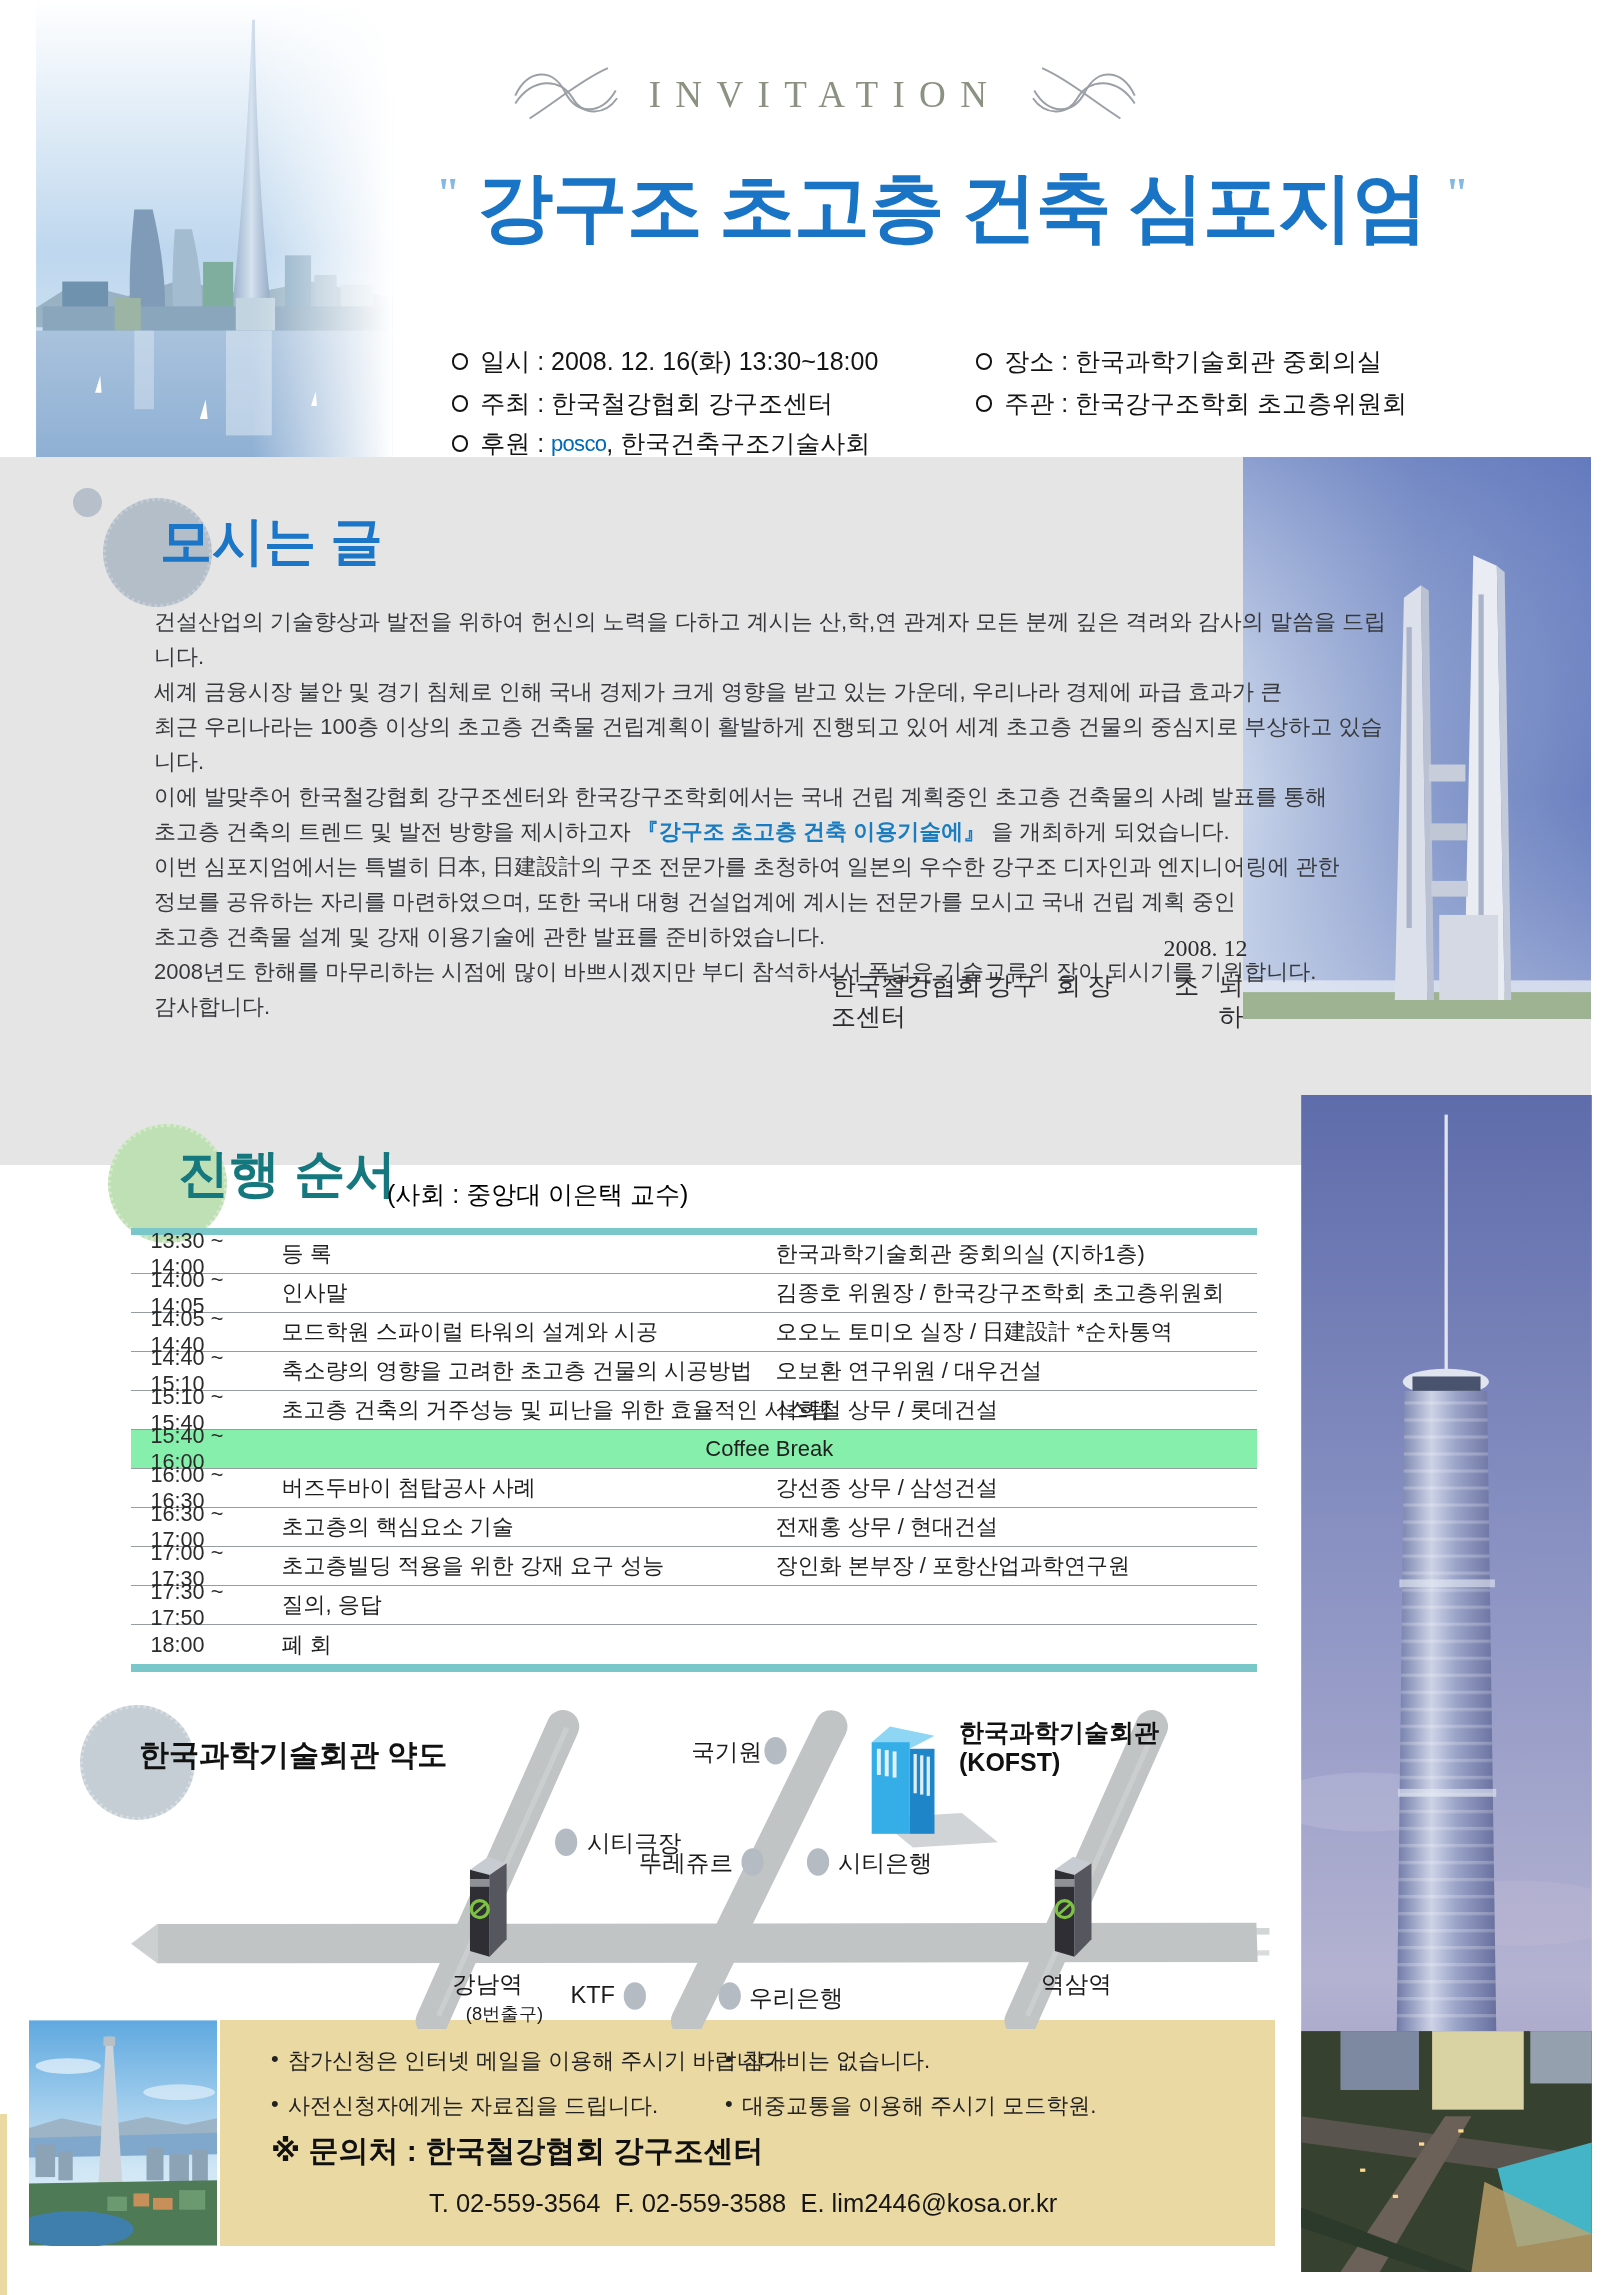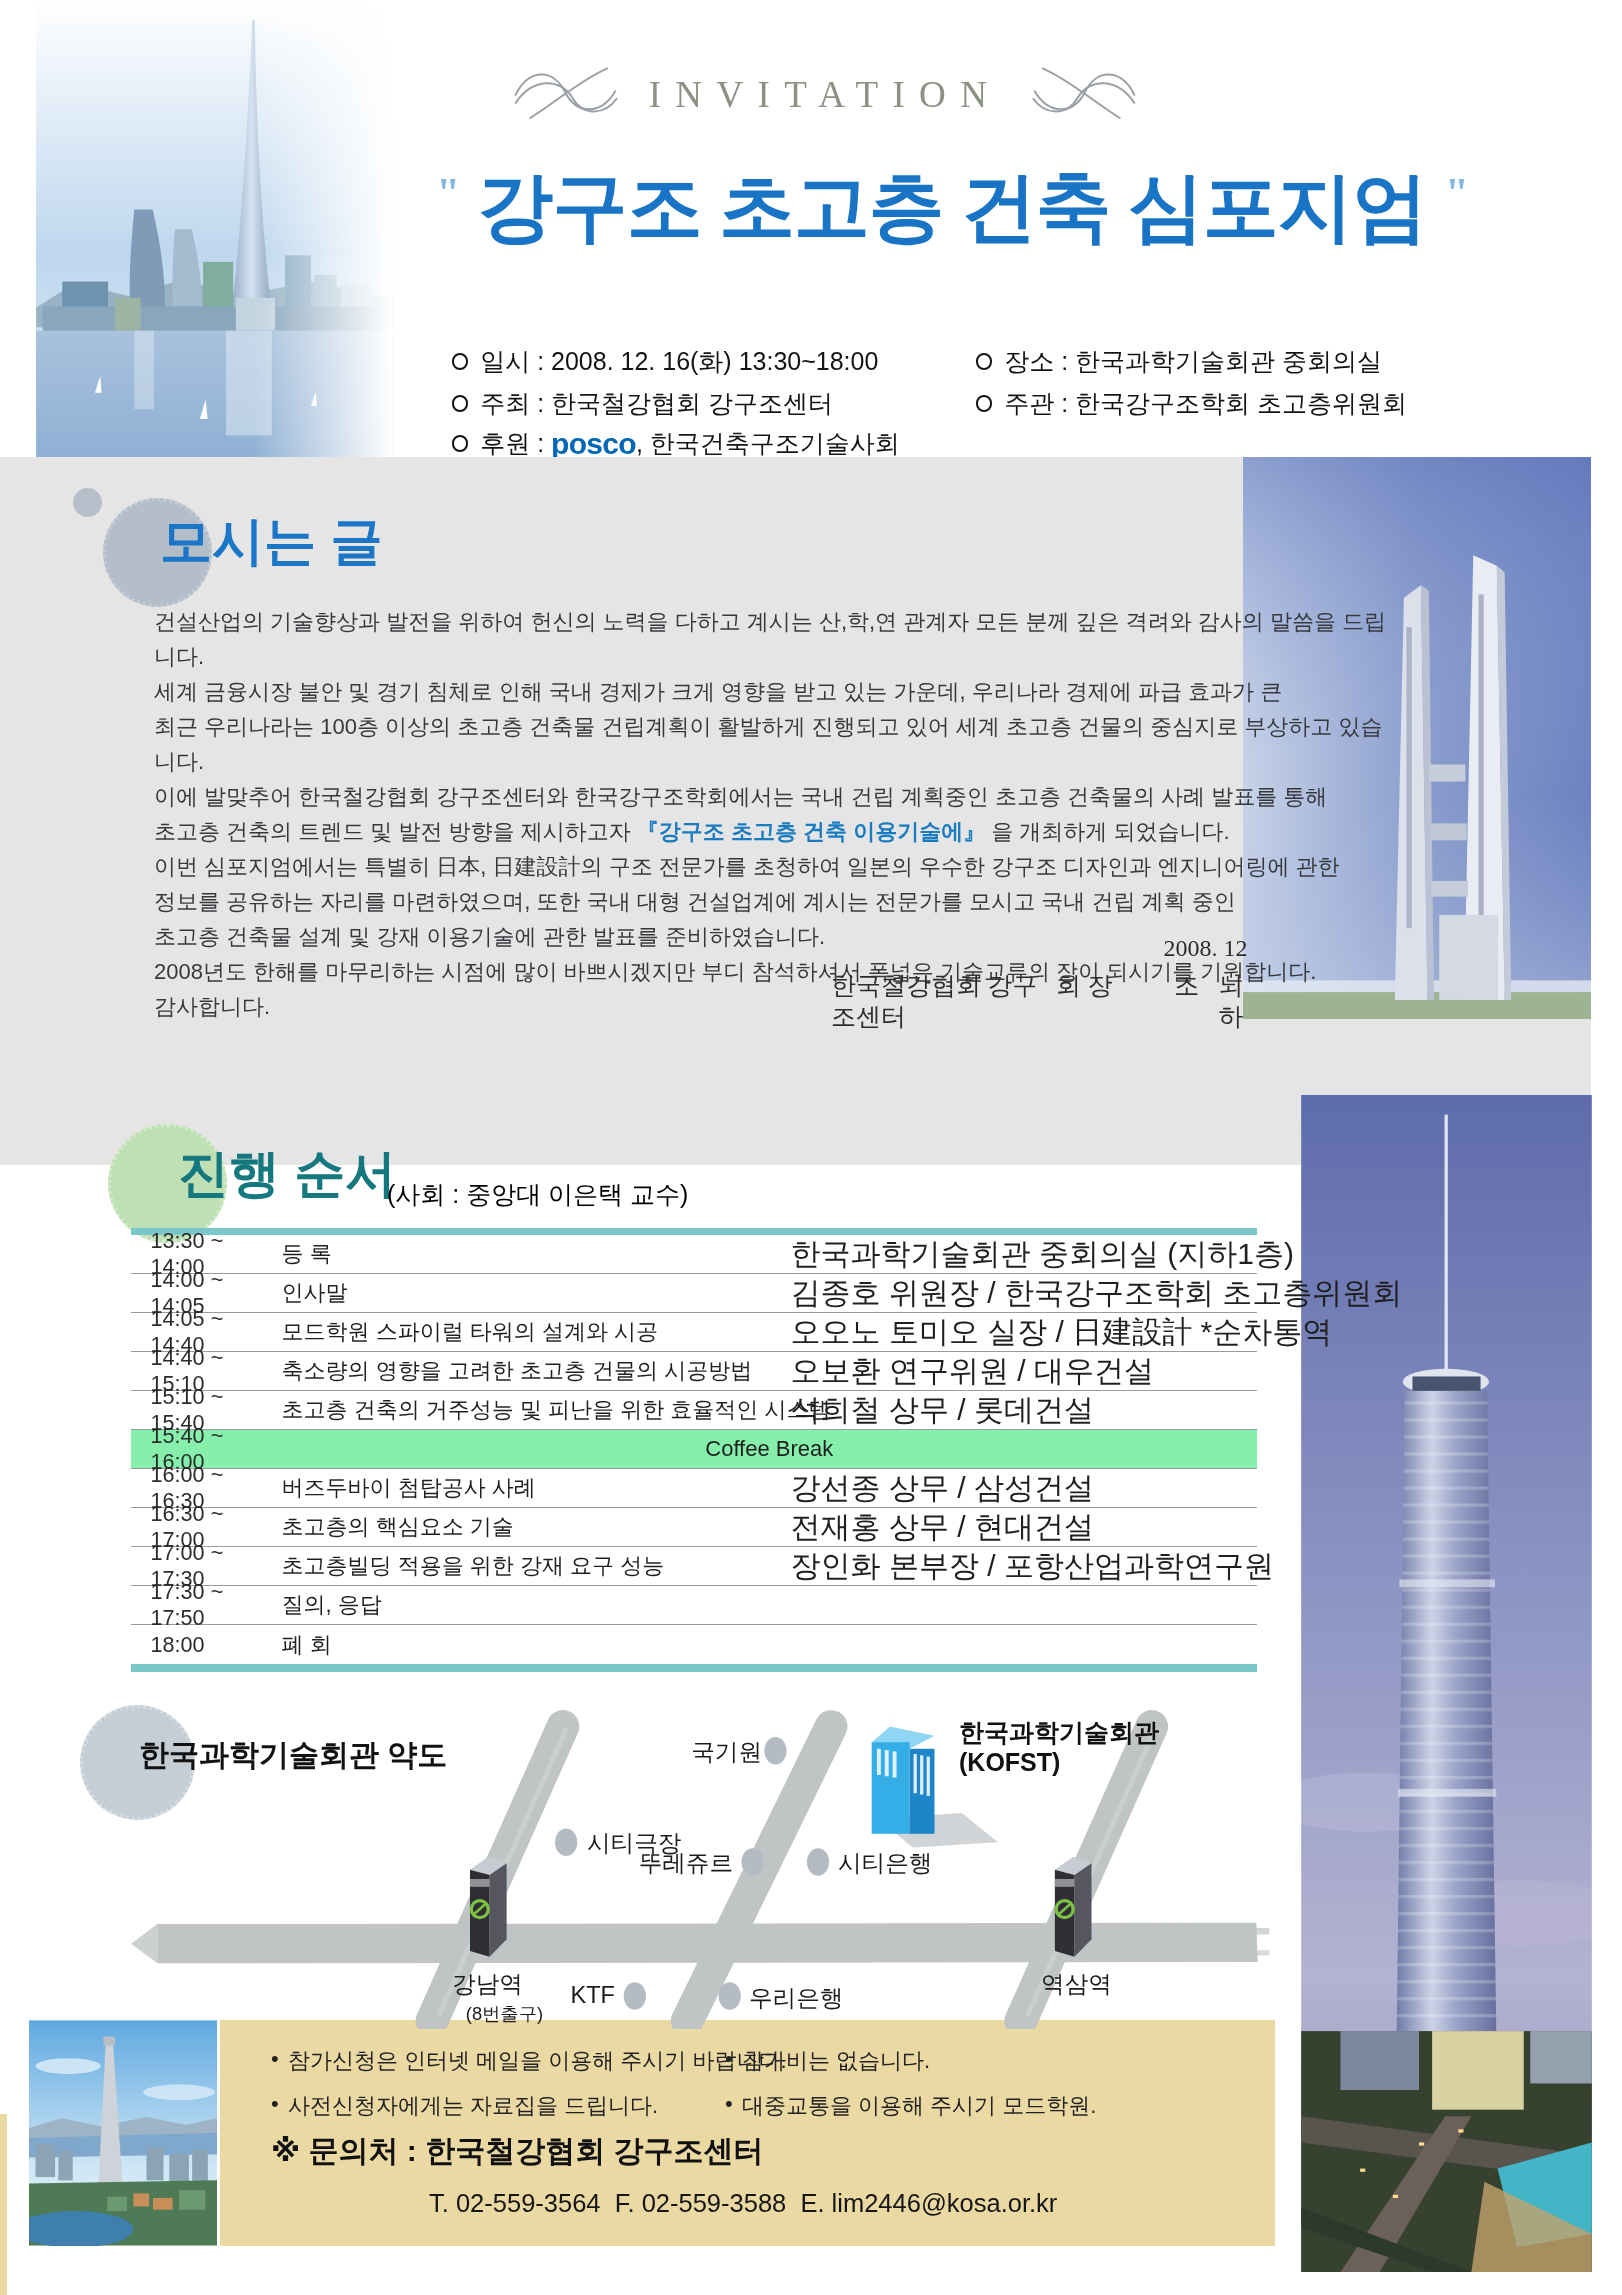--- a/index.html
+++ b/index.html
@@ -15,21 +15,21 @@
             letter-spacing:14.4px;color:#8b9282;}
   .main-title{position:absolute;left:340px;top:157px;width:1224px;text-align:center;
               font-family:"Liberation Serif","DejaVu Serif",serif;font-weight:bold;
               font-size:76px;color:#1a74c6;letter-spacing:-1.3px;white-space:nowrap;}
   .main-title .q{font-size:43px;color:#85b8e2;position:relative;top:-26px;font-weight:bold;}
   .main-title .q.open{margin-right:18.3px;} .main-title .q.close{margin-left:18.3px;}
 
   .d-item{position:absolute;display:flex;align-items:center;font-size:25px;color:#141414;white-space:pre;}
   .d-circle{width:12.4px;height:12.4px;border:2.6px solid #141414;border-radius:50%;
             margin-right:11.8px;flex:0 0 auto;}
-  .posco{font-weight:bold;color:#0068b7;font-size:30px;letter-spacing:-0.7px;line-height:26px;}
+  .posco{font-weight:normal;color:#0068b7;font-size:22px;letter-spacing:-0.7px;line-height:26px;}
 
   
   .band{position:absolute;left:0;top:457px;width:1591px;height:708px;background:#e5e5e5;overflow:hidden;}
   .dot-circle{position:absolute;border-radius:50%;}
   .g-c-small{left:73px;top:31px;width:29px;height:29px;background:#b7c0ca;}
   .g-c-big{left:103px;top:41px;width:103px;height:103px;background:#b4bec8;border:3.9px dotted #c3ccd6;}
   .band-title{position:absolute;left:160px;top:50px;font-size:52px;font-weight:bold;color:#1b76c8;z-index:3;}
   .g-para{position:absolute;left:154px;top:147px;width:1243px;font-size:22px;line-height:35px;
           color:#37383c;z-index:3;}
   .g-para .hl{font-weight:bold;color:#1a7cc0;}
@@ -47,21 +47,21 @@
   .sch-title{position:absolute;left:178px;top:1140px;font-size:51px;font-weight:bold;color:#15787e;z-index:3;}
   .sch-mod{position:absolute;left:387px;top:1178px;font-size:25px;color:#000000;z-index:3;}
   .sch-table{position:absolute;left:131px;top:1228px;width:1126px;
              border-top:7.2px solid #79c7c8;border-bottom:8.5px solid #79c7c8;z-index:3;}
   .sch-row{display:flex;align-items:center;height:39px;box-sizing:border-box;
            border-bottom:1.3px solid #979ca2;padding-left:19.6px;}
   .sch-row:last-child{border-bottom:none;}
   .sch-row.break{background:#86efac;}
   .c-time{width:131px;font-size:21.6px;color:#2b2b2b;flex:0 0 auto;}
   .c-topic{width:494px;font-size:22px;color:#1f1f1f;flex:0 0 auto;white-space:nowrap;}
-  .c-speaker{flex:1;font-size:30px;color:#1f1f1f;white-space:nowrap;margin-left:15px;}
+  .c-speaker{flex:1;font-size:22px;color:#1f1f1f;white-space:nowrap;}
   .sch-row.break .c-topic{flex:1;text-align:center;width:auto;}
 
   
   .tall-tower{position:absolute;left:1301px;top:1095px;width:291px;height:1177px;}
 
   
   .m-c-gray{left:80px;top:1705px;width:109px;height:109px;background:#c6ced5;border:3.9px dotted #d5dce2;}
   .map-title{position:absolute;left:139px;top:1735px;font-size:30px;font-weight:bold;color:#111;z-index:3;}
   .map-box{position:absolute;left:118px;top:1708px;width:1158px;height:321px;z-index:2;}
   .map-box svg{position:absolute;left:0;top:0;}

